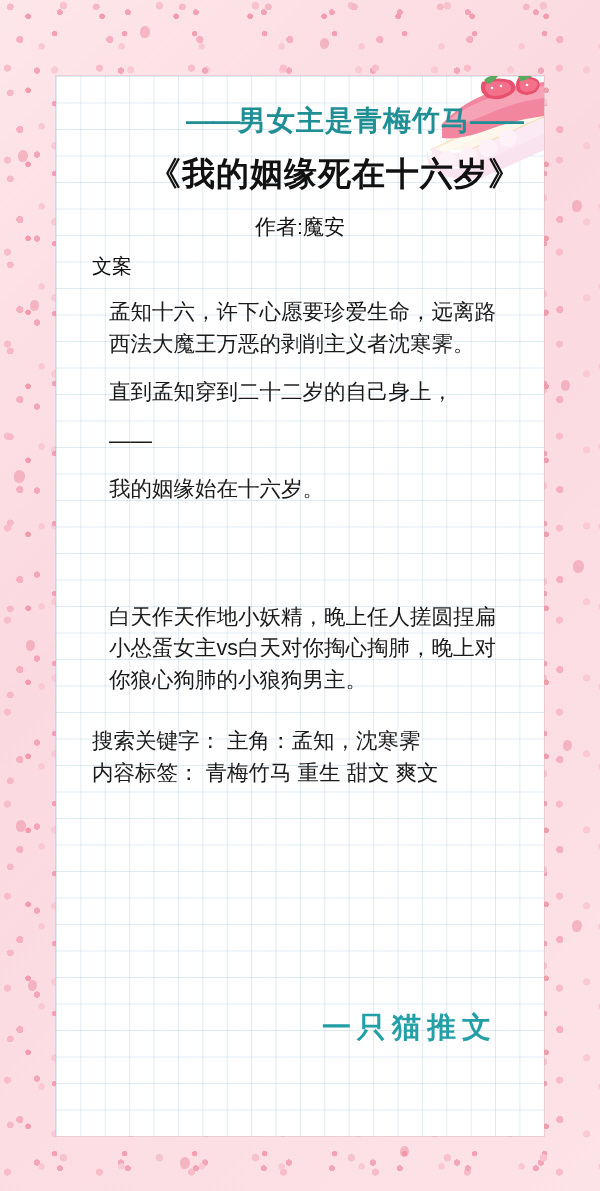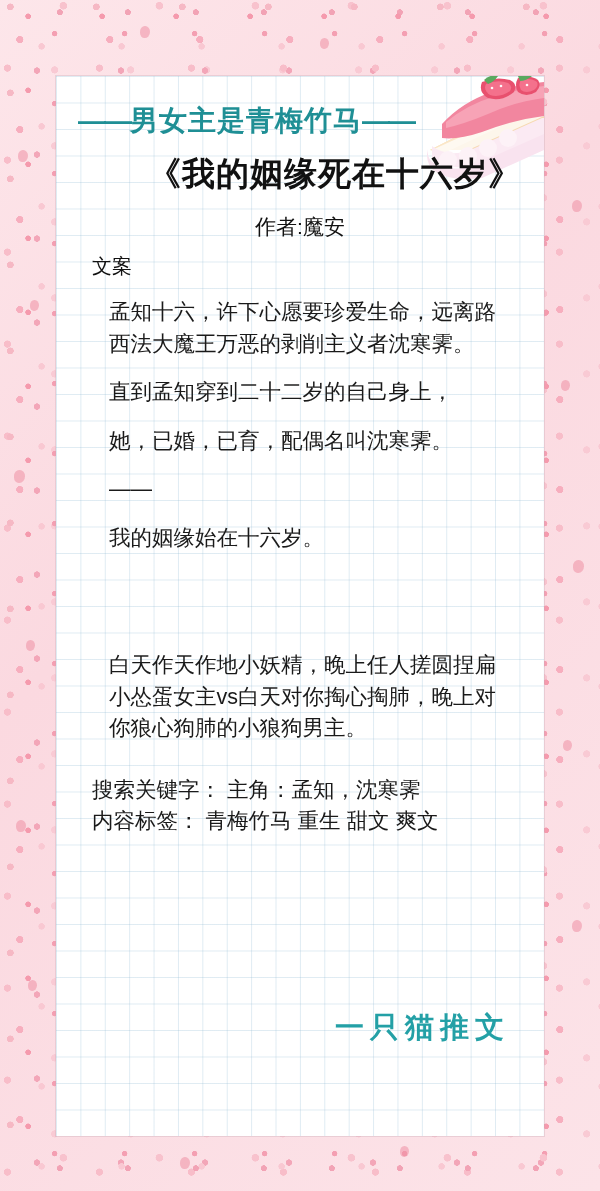--- a/index.html
+++ b/index.html
@@ -70,21 +70,21 @@
   }
 
   
   .content {
     position: absolute;
     left: 0; top: 0; right: 0; bottom: 0;
     padding: 16px 22px 0 22px;
   }
 
   .headline {
-    text-align: left;
+    text-align: right;
     color: #1f8f95;
     font-size: 28px;
     font-weight: bold;
     letter-spacing: 1px;
     margin: 10px 0 0 0;
     white-space: nowrap;
   }
   .headline .dash { letter-spacing: -2px; }
 
   .title {
@@ -121,21 +121,21 @@
   .tags {
     margin: 30px 0 0 14px;
     color: #1a1a1a;
     font-size: 21.5px;
     line-height: 31.5px;
   }
   .tags p { margin: 0; }
 
   .signature {
     position: absolute;
-    right: 34px;
+    right: 47px;
     bottom: 88px;
     color: #23a0a6;
     font-size: 29px;
     font-weight: bold;
     letter-spacing: 6px;
     font-family: "DejaVu Sans", sans-serif;
   }
 </style>
 </head>
 <body>
@@ -190,21 +190,20 @@
 
     <h1 class="title">《我的姻缘死在十六岁》</h1>
 
     <div class="author">作者:魔安</div>
 
     <div class="label-wenan">文案</div>
 
     <div class="body">
       <p>孟知十六，许下心愿要珍爱生命，远离路西法大魔王万恶的剥削主义者沈寒霁。</p>
       <p>直到孟知穿到二十二岁的自己身上，</p>
-      <p>她，已婚，已育，配偶名叫沈寒霁。</p>
       <p>——</p>
       <p>我的姻缘始在十六岁。</p>
       <div class="gap"></div>
       <div class="gap"></div>
       <p>白天作天作地小妖精，晚上任人搓圆捏扁小怂蛋女主vs白天对你掏心掏肺，晚上对你狼心狗肺的小狼狗男主。</p>
     </div>
 
     <div class="tags">
       <p>搜索关键字： 主角：孟知，沈寒霁</p>
       <p>内容标签： 青梅竹马 重生 甜文 爽文</p>

